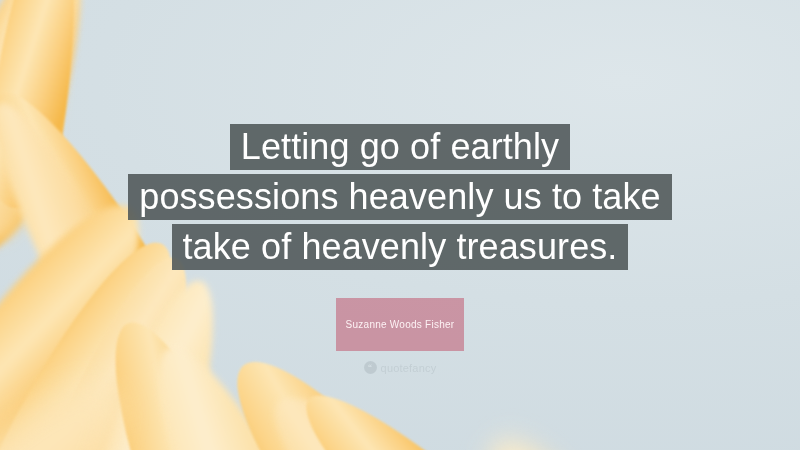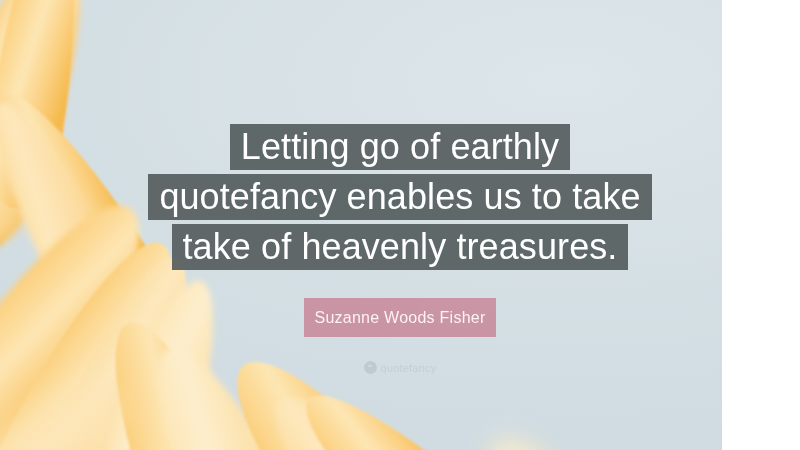--- a/index.html
+++ b/index.html
@@ -3,21 +3,21 @@
 <meta charset="utf-8">
 <title>Quote Image</title>
 <style>
   html, body {
     margin: 0;
     padding: 0;
     background: #ffffff;
   }
   #stage {
     position: relative;
-    width: 722px;
+    width: 800px;
     height: 450px;
     overflow: hidden;
     font-family: "Liberation Sans", sans-serif;
     background: #d6e1e6;
   }
 
   
   .sky {
     position: absolute;
     inset: 0;
@@ -99,24 +99,24 @@
     left: 0;
     top: 298px;
     width: 800px;
     text-align: center;
     line-height: 0;
   }
   .author span {
     display: inline-block;
     background: rgba(196, 104, 124, 0.62);
     color: #fdf2f4;
-    font-size: 16px;
+    font-size: 10px;
     line-height: 21px;
     letter-spacing: 0.25px;
-    padding: 9px 10px;
+    padding: 16px 10px;
     white-space: nowrap;
   }
 
   
   .watermark {
     position: absolute;
     left: 0;
     top: 361px;
     width: 800px;
     display: flex;
@@ -202,21 +202,21 @@
       <div class="petal soft b4" style="left: -150px; top: 320px; width: 130px; height: 300px; transform: rotate(40deg);">
         <i></i>
       </div>
     </div>
 
   <div class="quote">
     <div class="qline">
       <span>Letting go of earthly</span>
     </div>
     <div class="qline">
-      <span>quotefancy enables us to take</span>
+      <span>possessions heavenly us to take</span>
     </div>
     <div class="qline">
       <span>take of heavenly treasures.</span>
     </div>
   </div>
 
   <div class="author">
     <span>Suzanne Woods Fisher</span>
   </div>
 

